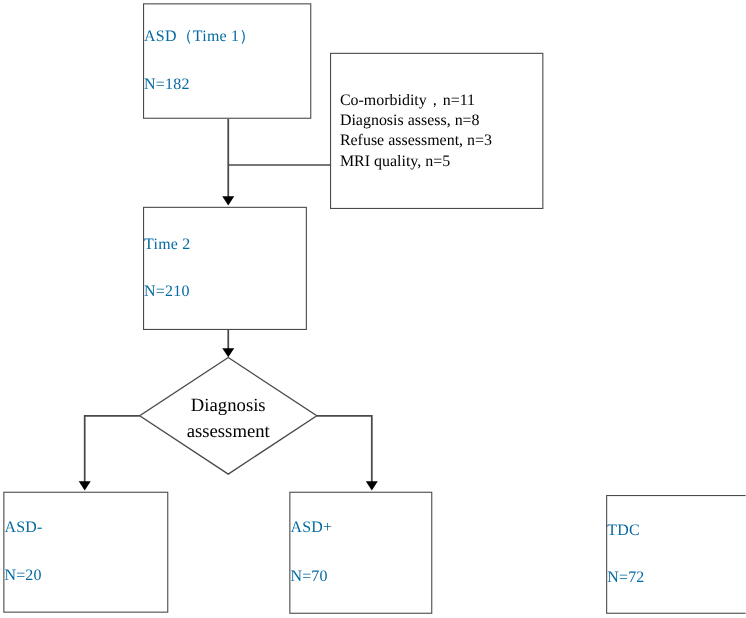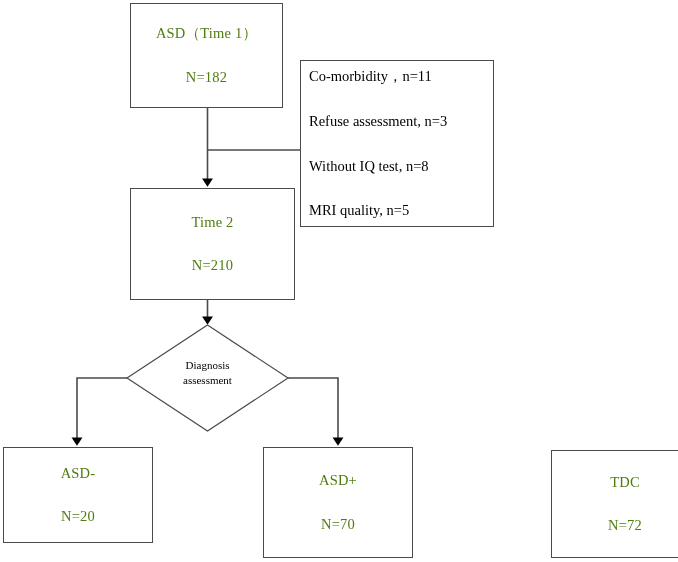--- a/index.html
+++ b/index.html
@@ -23,23 +23,22 @@
     width: 678px;
     height: 562px;
   }
   .node-box {
     position: absolute;
     box-sizing: border-box;
     border: 1px solid #4a4a4a;
     background: #ffffff;
     display: flex;
     flex-direction: column;
-    align-items: center;
     justify-content: center;
-    color: #4d7c0f;
+    color: #0369a1;
   }
   .node-line {
     font-size: 14.5px;
     line-height: 1.2;
     white-space: nowrap;
     letter-spacing: 0.2px;
   }
   .node-line.title-line {
     margin-bottom: 26px;
   }
@@ -57,21 +56,21 @@
     font-size: 14.5px;
     line-height: 1.0;
     white-space: nowrap;
     color: #000000;
     padding: 2px 0;
   }
   .diamond-label {
     position: absolute;
     text-align: center;
     color: #000000;
-    font-size: 11px;
+    font-size: 17px;
     line-height: 1.35;
     white-space: nowrap;
     pointer-events: none;
   }
 </style>
 </head>
 <body>
 
 <div id="flowchart-root">
 
@@ -93,43 +92,43 @@
     <path d="M127,378 L77,378 L77,441" fill="none" stroke="#4a4a4a" stroke-width="1.6" marker-end="url(#arrowhead)"></path>
 
     <path d="M288,378 L338,378 L338,441" fill="none" stroke="#4a4a4a" stroke-width="1.6" marker-end="url(#arrowhead)"></path>
   </svg>
 
   <div class="node-box" style="left:130px; top:3px; width:153px; height:105px;">
     <div class="node-line title-line">ASD（Time 1）</div>
     <div class="node-line">N=182</div>
   </div>
 
-  <div class="exclusion-box" style="left:300px; top:60px; width:194px; height:167px;">
+  <div class="exclusion-box" style="left:300px; top:48px; width:194px; height:142px;justify-content:center;">
     <div class="exclusion-item">Co-morbidity，n=11</div>
+    <div class="exclusion-item">Diagnosis assess, n=8</div>
     <div class="exclusion-item">Refuse assessment, n=3</div>
-    <div class="exclusion-item">Without IQ test, n=8</div>
     <div class="exclusion-item">MRI quality, n=5</div>
   </div>
 
-  <div class="node-box" style="left:130px; top:188px; width:165px; height:112px;">
+  <div class="node-box" style="left:130px; top:188px; width:149px; height:112px;">
     <div class="node-line title-line">Time 2</div>
     <div class="node-line">N=210</div>
   </div>
 
   <div class="diamond-label" style="left:132px; top:358px; width:151px;">
     <div>Diagnosis</div>
     <div>assessment</div>
   </div>
 
-  <div class="node-box" style="left:3px; top:447px; width:150px; height:96px;">
+  <div class="node-box" style="left:3px; top:447px; width:150px; height:110px;">
     <div class="node-line title-line">ASD-</div>
     <div class="node-line">N=20</div>
   </div>
 
-  <div class="node-box" style="left:263px; top:447px; width:150px; height:111px;">
+  <div class="node-box" style="left:263px; top:447px; width:130px; height:111px;">
     <div class="node-line title-line">ASD+</div>
     <div class="node-line">N=70</div>
   </div>
 
   <div class="node-box" style="left:551px; top:450px; width:148px; height:108px;">
     <div class="node-line title-line">TDC</div>
     <div class="node-line">N=72</div>
   </div>
 
 </div>

